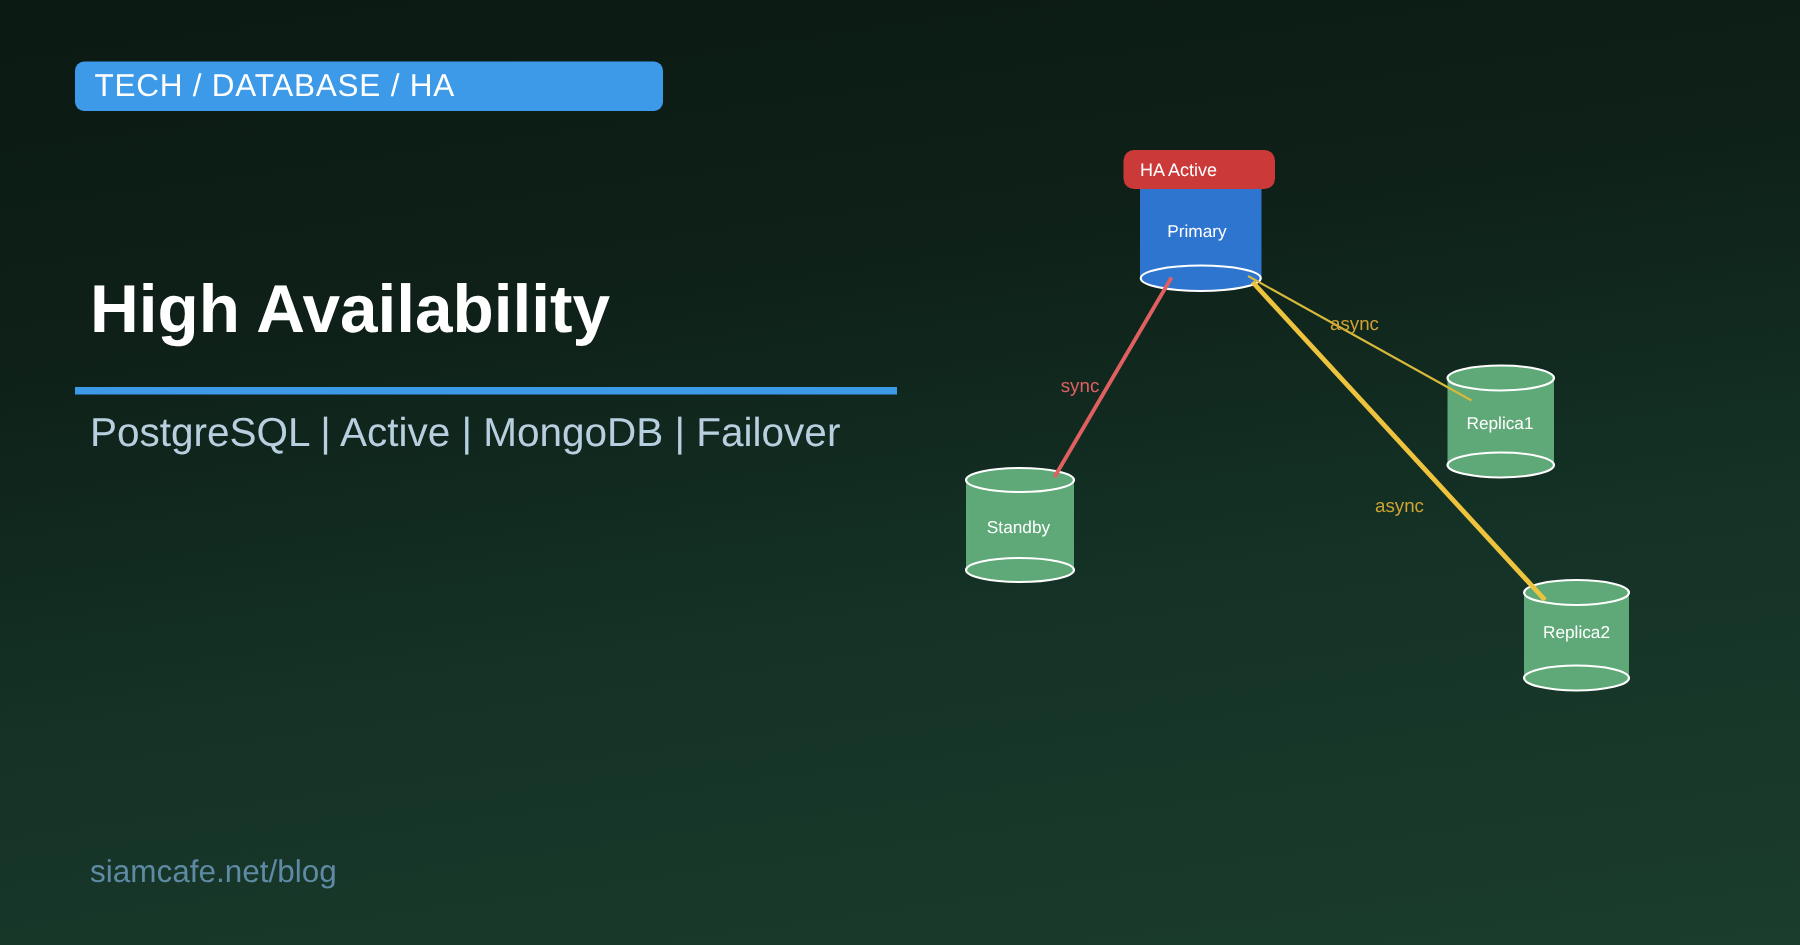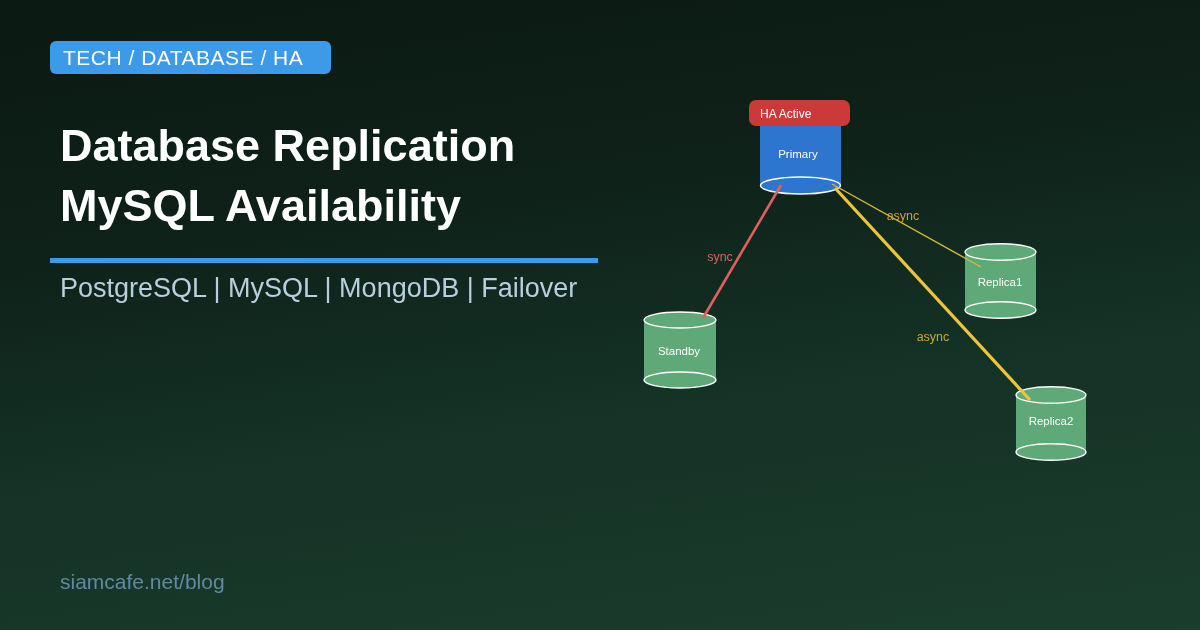--- a/index.html
+++ b/index.html
@@ -4,21 +4,21 @@
 <style>
   * { margin: 0; padding: 0; box-sizing: border-box; }
   html, body { width: 1200px; height: 630px; overflow: hidden; }
   body {
     position: relative;
     font-family: "Liberation Sans", "DejaVu Sans", sans-serif;
     background: linear-gradient(172deg, #0b1a13 0%, #0e2018 30%, #143226 62%, #1b3d2d 100%);
   }
   .badge {
     position: absolute; left: 50px; top: 41px;
-    width: 281px; height: 33px;
+    width: 392px; height: 33px;
     background: #3d9ae8;
     border-radius: 6px;
     display: flex; align-items: center;
     padding-left: 13px;
     color: #ffffff; font-size: 21px; letter-spacing: 0.5px;
   }
   .title {
     position: absolute; left: 60px; top: 116px;
     color: #ffffff; font-size: 45px; font-weight: bold;
     line-height: 60px; letter-spacing: 0px;
@@ -41,27 +41,27 @@
   .edge-label { font-size: 12.5px; font-family: "Liberation Sans", sans-serif; }
 </style>
 </head>
 <body>
 
 <div class="badge">
   <span>TECH / DATABASE / HA</span>
 </div>
 
 <h1 class="title">
-  <span>Database Replication</span><br>
-  <span>MySQL Availability</span>
+  <br>
+  <span>High Availability</span>
 </h1>
 
 <div class="divider"></div>
 
-<div class="subtitle">PostgreSQL | MySQL | MongoDB | Failover</div>
+<div class="subtitle">PostgreSQL | Active | MongoDB | Failover</div>
 
 <div class="footer-url">siamcafe.net/blog</div>
 
 <svg class="diagram-svg" width="1200" height="630" viewBox="0 0 1200 630">
 
   <g>
     <rect x="760" y="118" width="81" height="68" fill="#2e75d0"></rect>
     <ellipse cx="800.5" cy="185.5" rx="40" ry="8.5" stroke="#ffffff" stroke-width="1.4" fill="#2e75d0"></ellipse>
     <text class="node-label" x="798" y="158" text-anchor="middle">Primary</text>
   </g>

